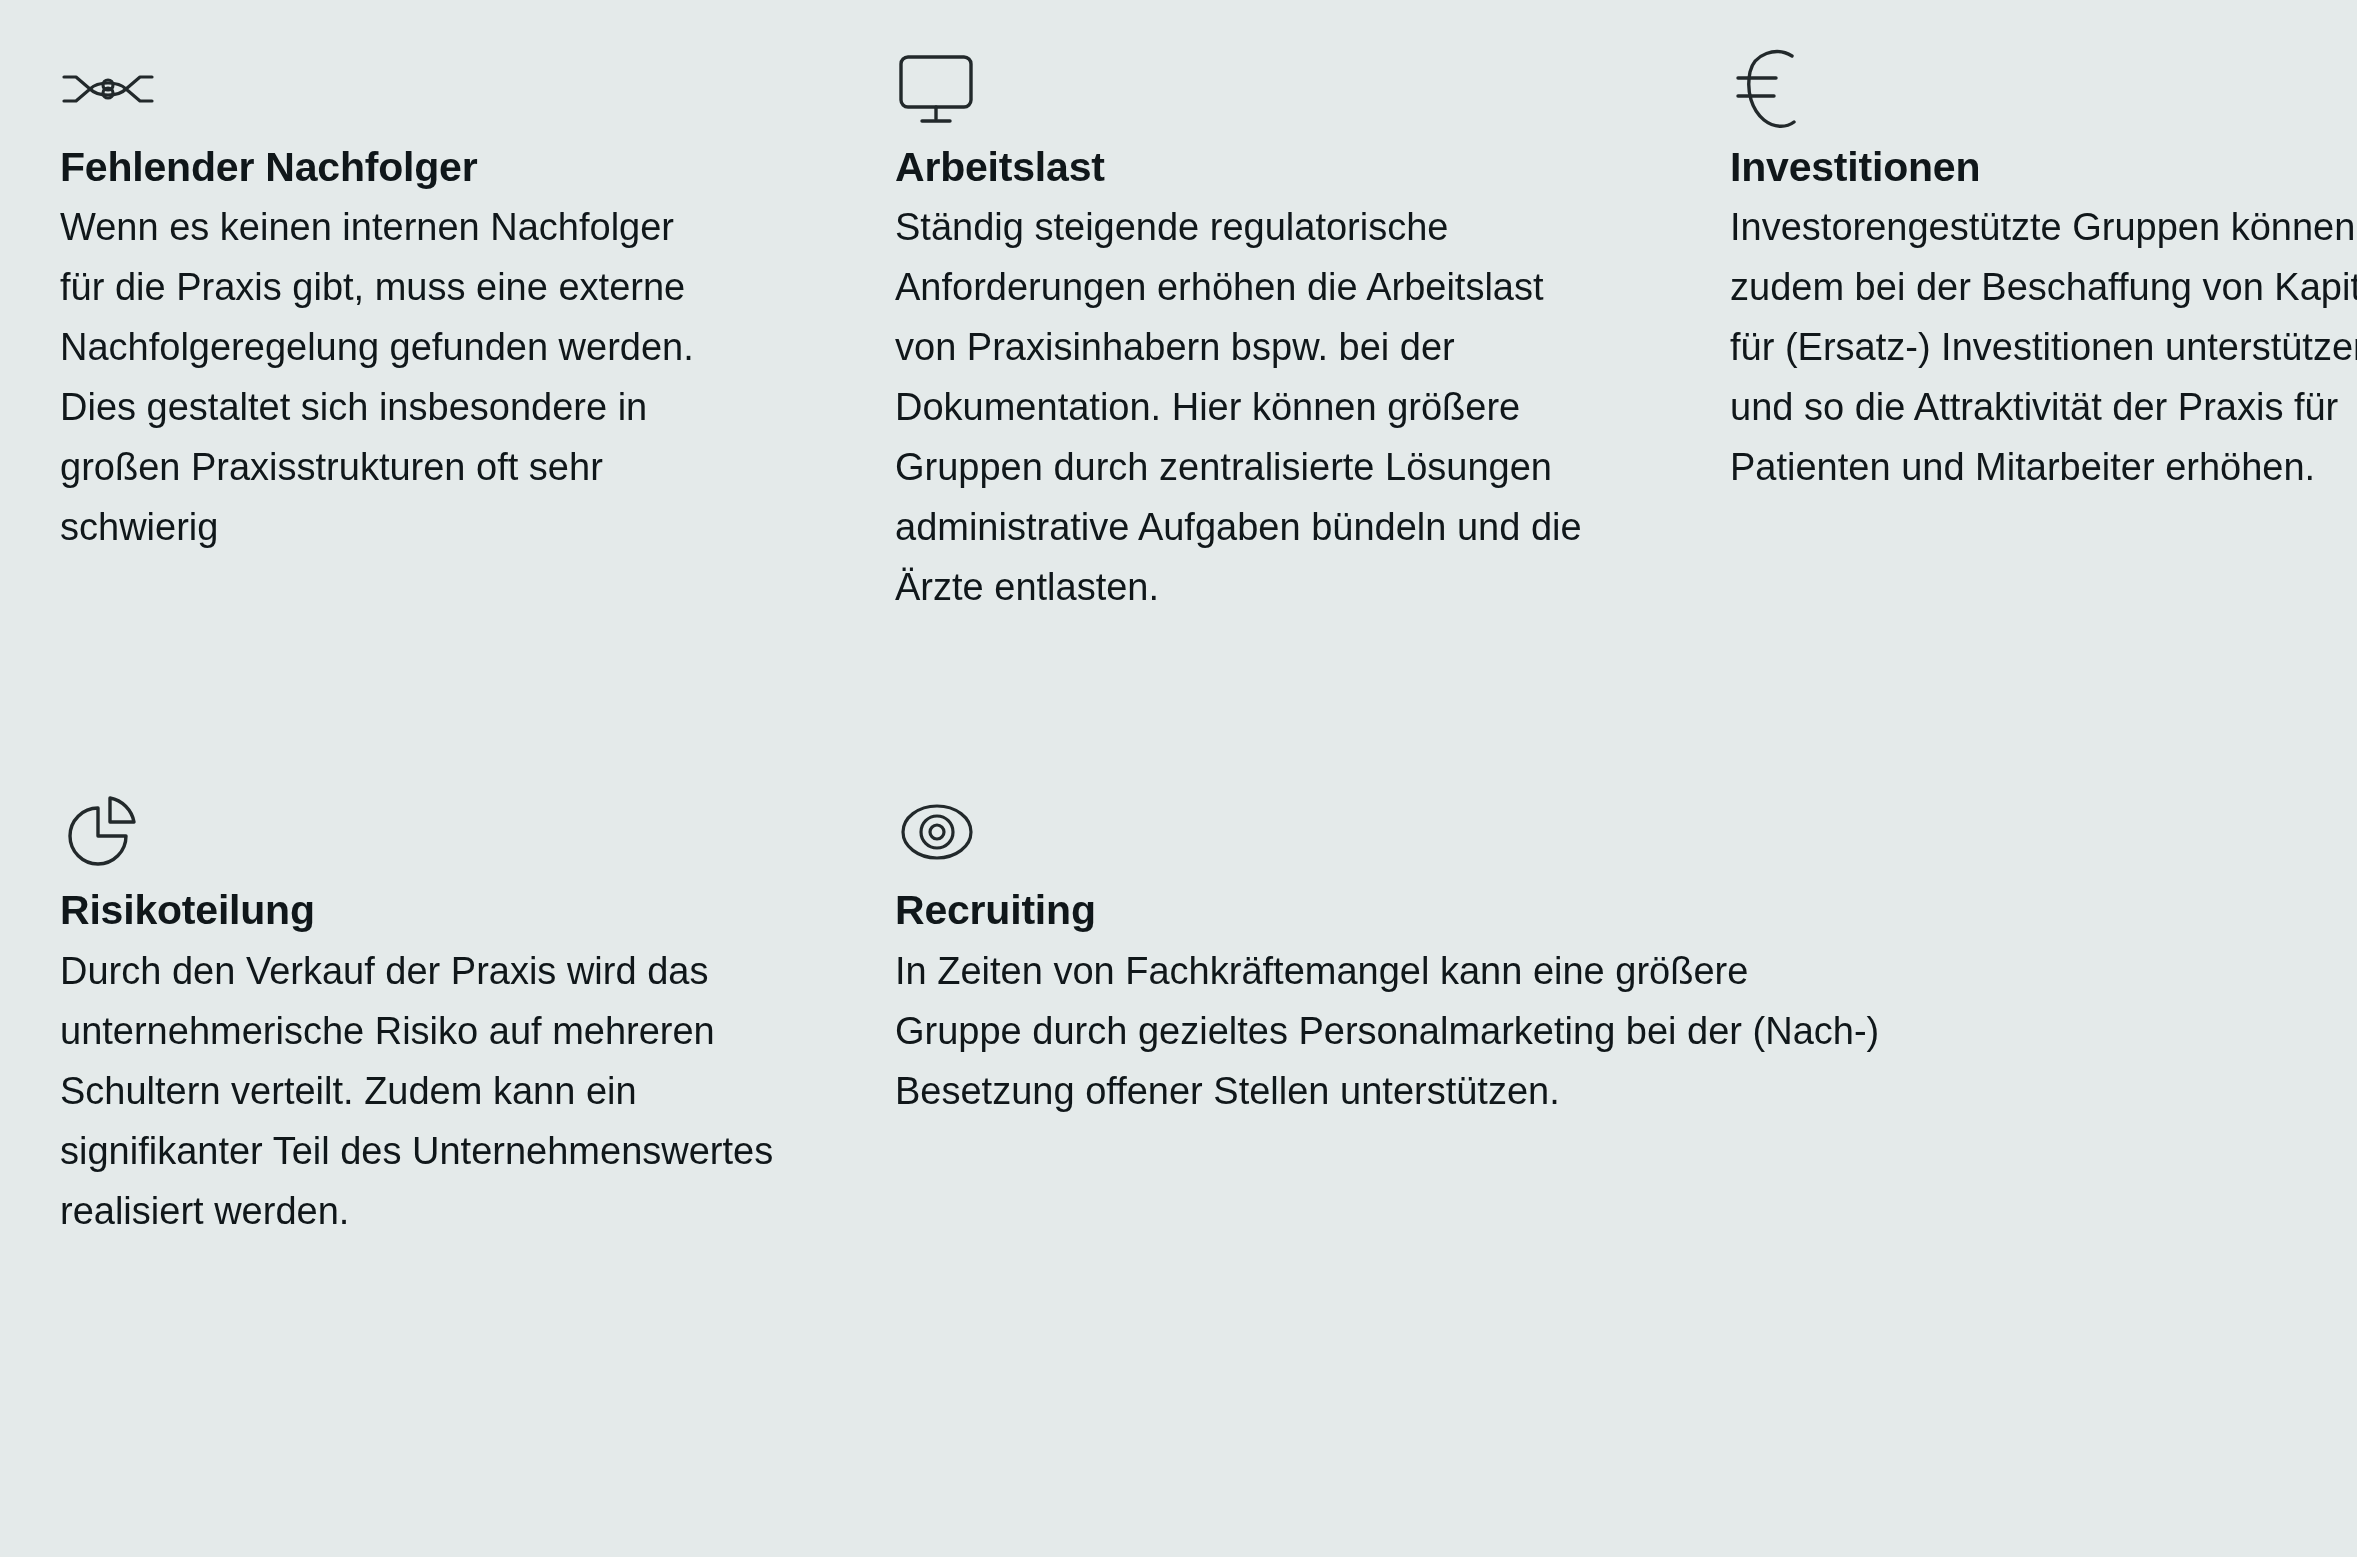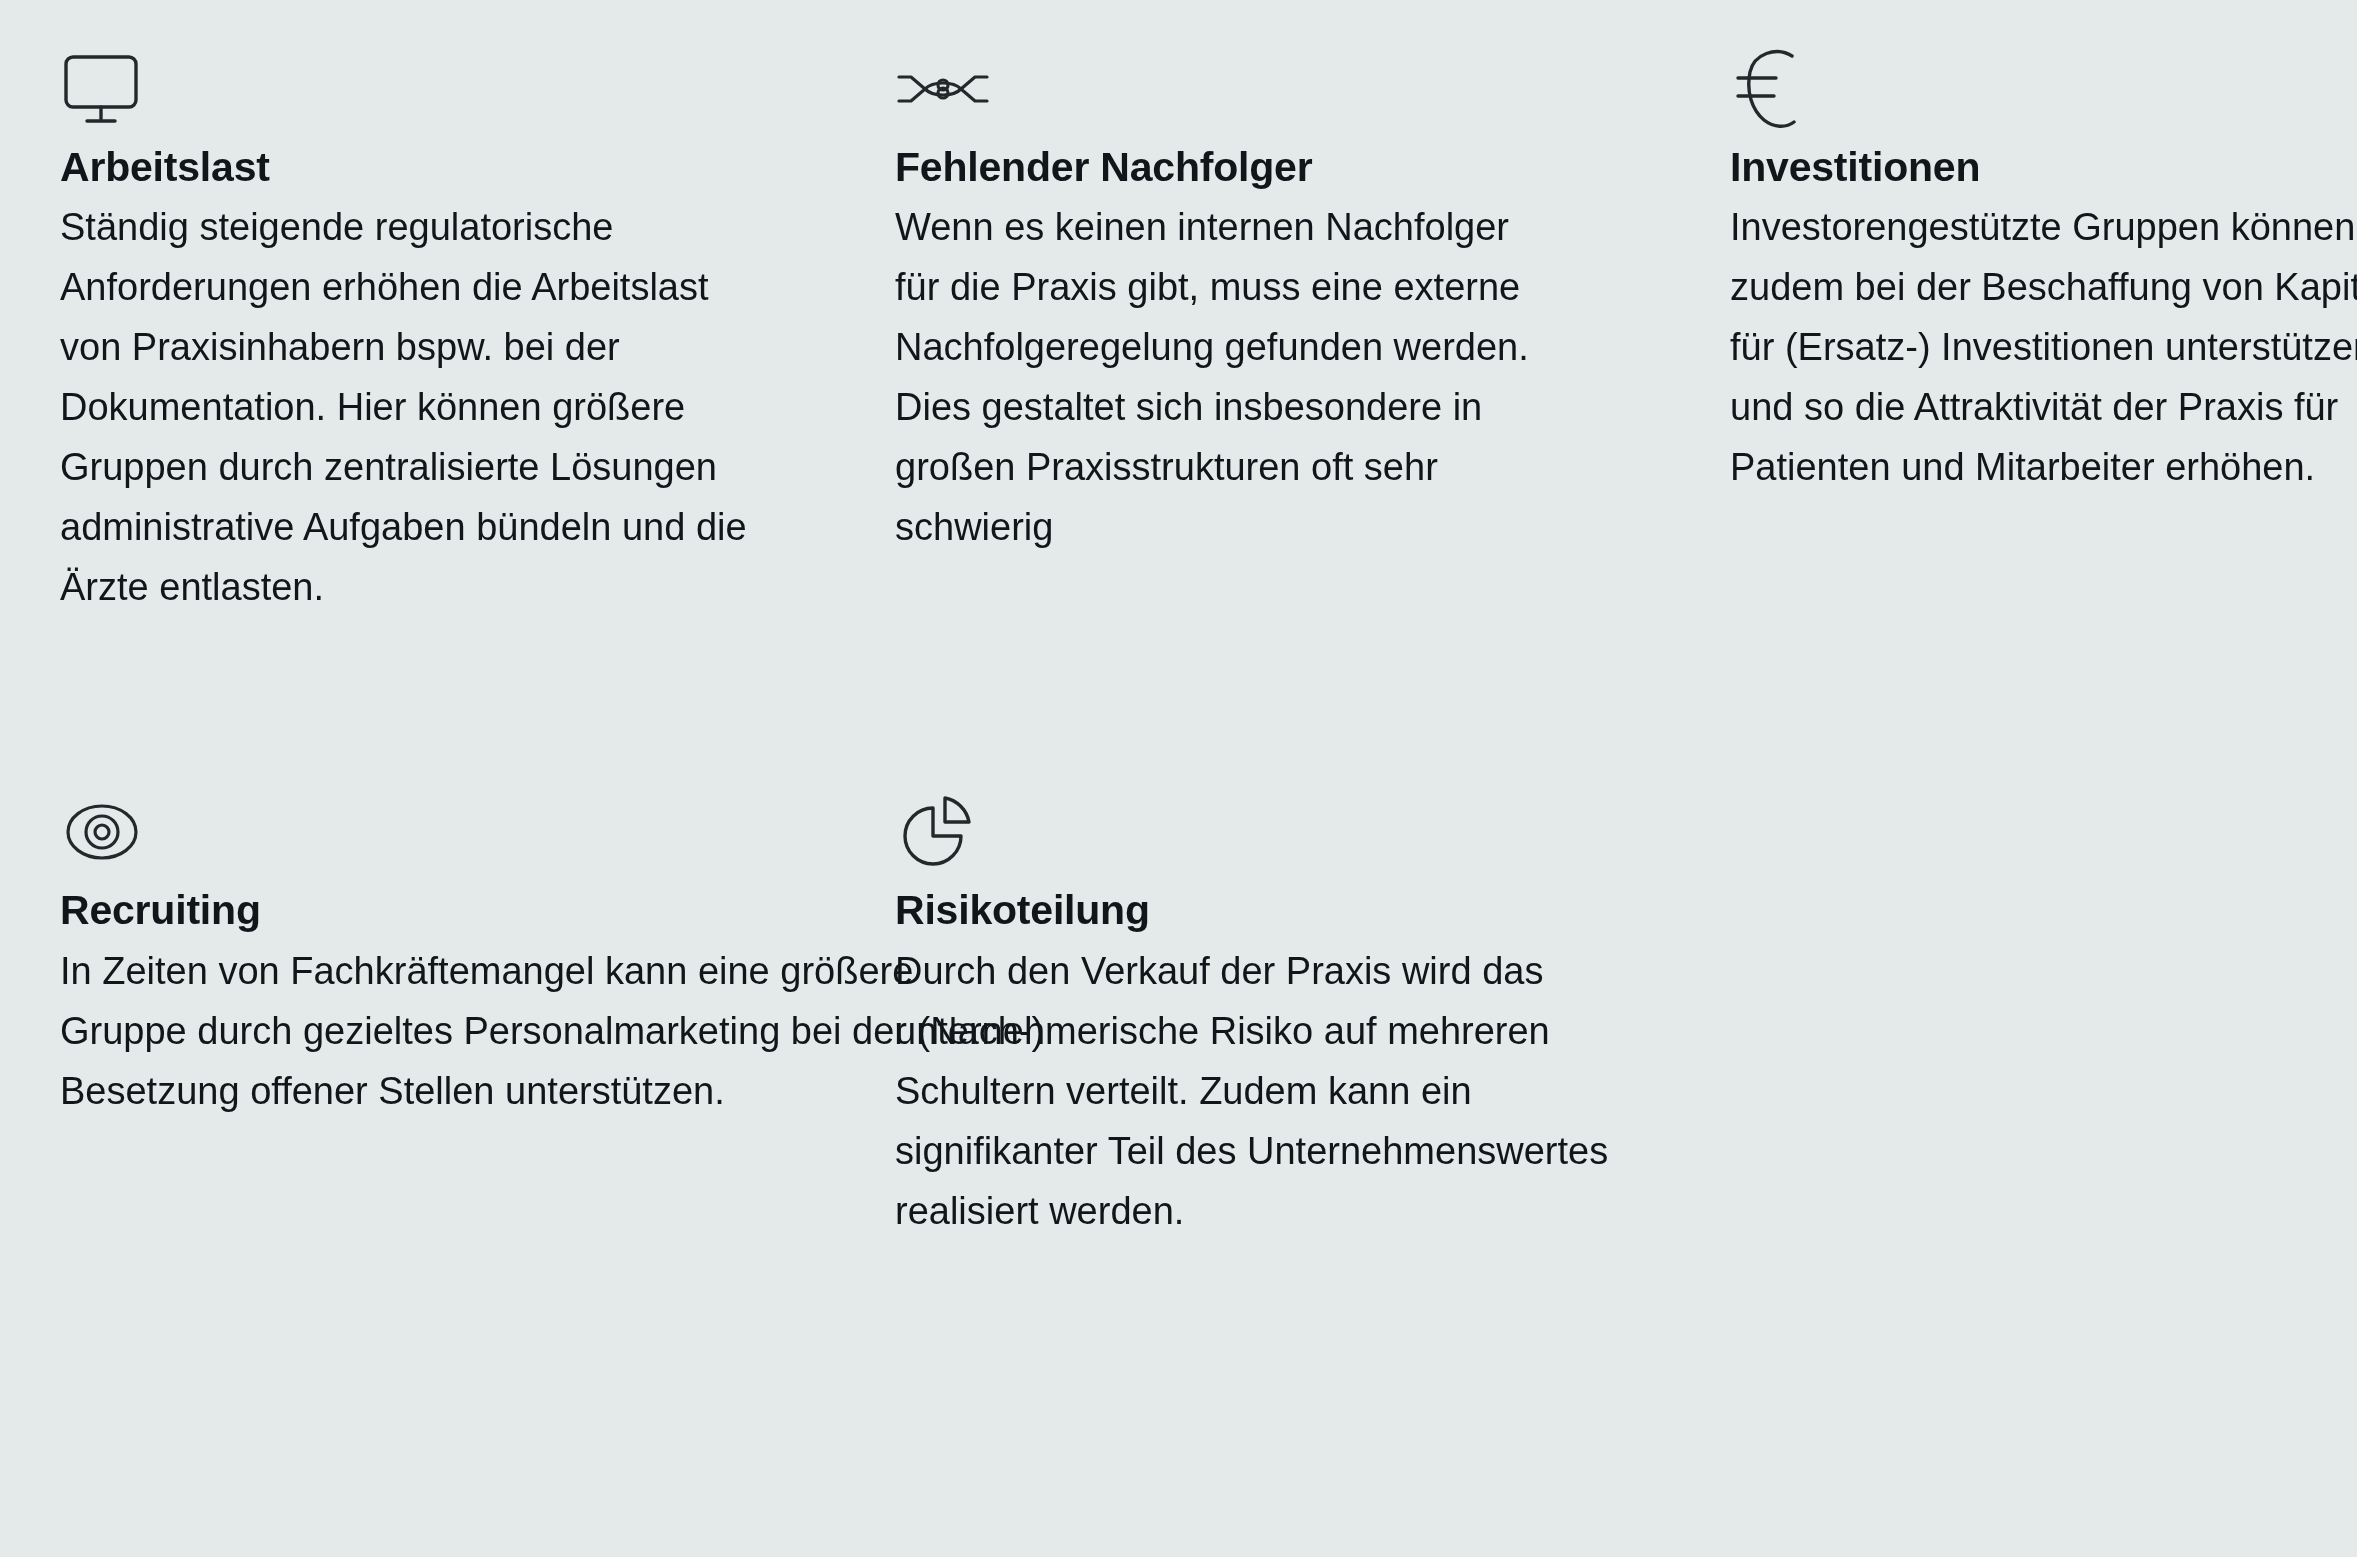--- a/index.html
+++ b/index.html
@@ -76,76 +76,76 @@
 
   .card-5 { width: 1300px; }
   .card-5 { padding-right: 0; }
 </style>
 </head>
 <body style="background: rgb(228, 234, 234);">
 
 <div class="board">
   <div class="grid">
 
-    <div class="card card-2">
-      <div class="icon-wrap">
-        <svg width="82" height="76" viewBox="0 0 82 76" fill="none" stroke="#22292b" stroke-width="3.4" stroke-linecap="round" stroke-linejoin="round">
-          <rect x="6" y="6" width="70" height="50" rx="7"></rect>
-          <path d="M41 56 L41 68"></path>
-          <path d="M27 70 L55 70"></path>
-        </svg>
-      </div>
-      <h2 class="card-title">Arbeitslast</h2>
-      <p class="card-body">Ständig steigende regulatorische Anforderungen erhöhen die Arbeitslast von Praxisinhabern bspw. bei der Dokumentation. Hier können größere Gruppen durch zentralisierte Lösungen administrative Aufgaben bündeln und die Ärzte entlasten.</p>
-    </div>
-
     <div class="card card-1">
       <div class="icon-wrap">
         <svg width="96" height="60" viewBox="0 0 96 60" fill="none" stroke="#22292b" stroke-width="3.2" stroke-linecap="round" stroke-linejoin="round">
           <path d="M4 18 L16 18 L30 30 L16 42 L4 42"></path>
           <path d="M92 18 L80 18 L66 30 L80 42 L92 42"></path>
           <path d="M30 30 C38 22 58 22 66 30"></path>
           <path d="M30 30 C38 38 58 38 66 30"></path>
           <circle cx="48" cy="26" r="5"></circle>
           <circle cx="48" cy="34" r="5"></circle>
         </svg>
       </div>
       <h2 class="card-title">Fehlender Nachfolger</h2>
       <p class="card-body">Wenn es keinen internen Nachfolger für die Praxis gibt, muss eine externe Nachfolgeregelung gefunden werden. Dies gestaltet sich insbesondere in großen Praxisstrukturen oft sehr schwierig</p>
     </div>
 
+    <div class="card card-2">
+      <div class="icon-wrap">
+        <svg width="82" height="76" viewBox="0 0 82 76" fill="none" stroke="#22292b" stroke-width="3.4" stroke-linecap="round" stroke-linejoin="round">
+          <rect x="6" y="6" width="70" height="50" rx="7"></rect>
+          <path d="M41 56 L41 68"></path>
+          <path d="M27 70 L55 70"></path>
+        </svg>
+      </div>
+      <h2 class="card-title">Arbeitslast</h2>
+      <p class="card-body">Ständig steigende regulatorische Anforderungen erhöhen die Arbeitslast von Praxisinhabern bspw. bei der Dokumentation. Hier können größere Gruppen durch zentralisierte Lösungen administrative Aufgaben bündeln und die Ärzte entlasten.</p>
+    </div>
+
     <div class="card card-3">
       <div class="icon-wrap">
         <svg width="72" height="90" viewBox="0 0 72 90" fill="none" stroke="#22292b" stroke-width="3.4" stroke-linecap="round" stroke-linejoin="round">
           <path d="M62 12 C46 2 24 10 20 28 C16 48 22 66 34 76 C44 84 56 84 64 78"></path>
           <path d="M8 34 L46 34"></path>
           <path d="M8 52 L44 52"></path>
         </svg>
       </div>
       <h2 class="card-title">Investitionen</h2>
       <p class="card-body">Investorengestützte Gruppen können zudem bei der Beschaffung von Kapital für (Ersatz-) Investitionen unterstützen und so die Attraktivität der Praxis für Patienten und Mitarbeiter erhöhen.</p>
+    </div>
+
+    <div class="card card-4 row2">
+      <div class="icon-wrap">
+        <svg width="80" height="80" viewBox="0 0 80 80" fill="none" stroke="#22292b" stroke-width="3.4" stroke-linecap="round" stroke-linejoin="round">
+          <path d="M38 16 A28 28 0 1 0 66 44 L38 44 Z"></path>
+          <path d="M50 6 A30 30 0 0 1 74 30 L50 30 Z"></path>
+        </svg>
+      </div>
+      <h2 class="card-title">Risikoteilung</h2>
+      <p class="card-body">Durch den Verkauf der Praxis wird das unternehmerische Risiko auf mehreren Schultern verteilt. Zudem kann ein signifikanter Teil des Unternehmenswertes realisiert werden.</p>
     </div>
 
     <div class="card card-5 row2">
       <div class="icon-wrap">
         <svg width="84" height="64" viewBox="0 0 84 64" fill="none" stroke="#22292b" stroke-width="3.2" stroke-linecap="round" stroke-linejoin="round">
           <ellipse cx="42" cy="32" rx="34" ry="26"></ellipse>
           <circle cx="42" cy="32" r="16"></circle>
           <circle cx="42" cy="32" r="7"></circle>
         </svg>
       </div>
       <h2 class="card-title">Recruiting</h2>
       <p class="card-body">In Zeiten von Fachkräftemangel kann eine größere Gruppe durch gezieltes Personalmarketing bei der (Nach-) Besetzung offener Stellen unterstützen.</p>
     </div>
 
-    <div class="card card-4 row2">
-      <div class="icon-wrap">
-        <svg width="80" height="80" viewBox="0 0 80 80" fill="none" stroke="#22292b" stroke-width="3.4" stroke-linecap="round" stroke-linejoin="round">
-          <path d="M38 16 A28 28 0 1 0 66 44 L38 44 Z"></path>
-          <path d="M50 6 A30 30 0 0 1 74 30 L50 30 Z"></path>
-        </svg>
-      </div>
-      <h2 class="card-title">Risikoteilung</h2>
-      <p class="card-body">Durch den Verkauf der Praxis wird das unternehmerische Risiko auf mehreren Schultern verteilt. Zudem kann ein signifikanter Teil des Unternehmenswertes realisiert werden.</p>
-    </div>
-
   </div>
 </div>
 
 </body></html>

